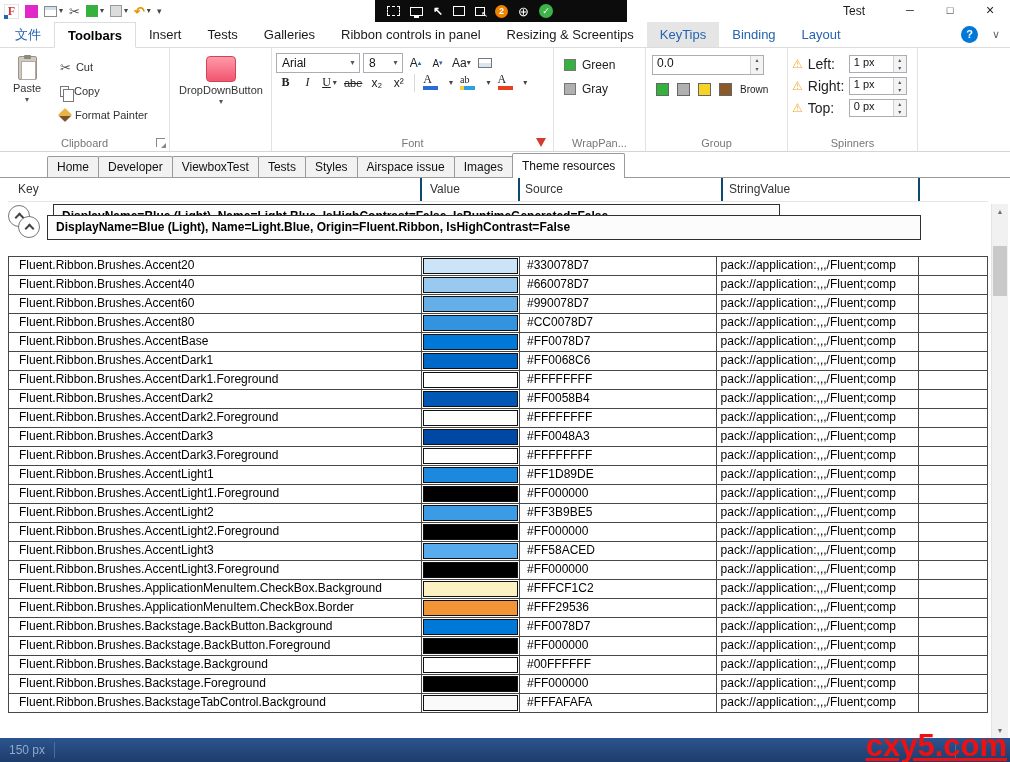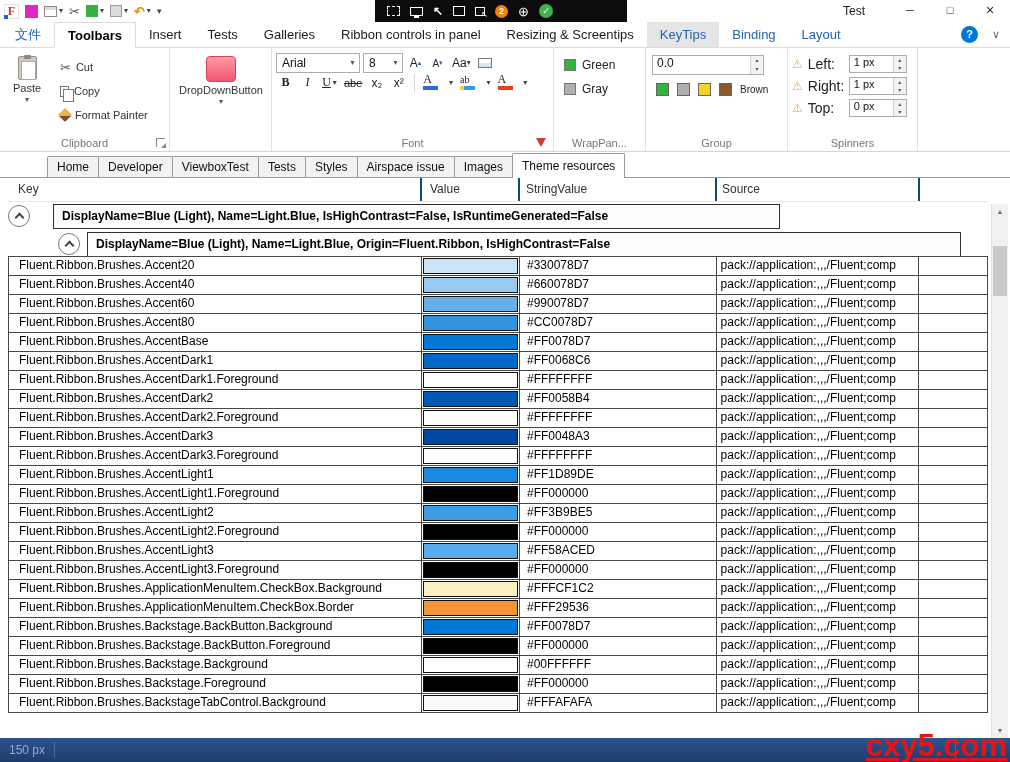--- a/index.html
+++ b/index.html
@@ -112,21 +112,21 @@
   .vtab{height:22px;line-height:21px;padding:0 9px;font-size:12px;color:#111;border:1px solid #9a9a9a;border-bottom:none;background:#f2f2f2;margin-right:-1px;border-radius:2px 2px 0 0;position:relative;z-index:0;white-space:nowrap;}
   .vtab.selected{background:#fff;height:25px;line-height:24px;z-index:2;}
 
   
   .gridwrap{position:relative;height:560px;background:#fff;overflow:hidden;}
   .gridheader{display:flex;height:24px;margin-left:8px;width:980px;font-size:12px;color:#333;border-bottom:1px solid #e6e6e6;}
   .gridheader .h{height:100%;line-height:23px;border-right:2px solid #0c4a6e;padding-left:10px;white-space:nowrap;overflow:hidden;}
   .w-key{width:414px;} .w-val{width:98px;padding-left:8px!important;} .w-sv{width:197px;padding-left:6px!important;} .w-src{width:203px;padding-left:5px!important;} .w-extra{width:68px;border-right:none!important;}
 
   .band{position:absolute;left:0;right:22px;height:27px;}
-  .band1{top:25px;} .band2{top:53px;margin-left:40px;}
+  .band1{top:25px;} .band2{top:36px;}
   .expander{position:absolute;top:2px;width:22px;height:22px;border:1px solid #777;border-radius:50%;background:#fff;}
   .expander .chev{width:7px;height:7px;border-left:2px solid #444;border-top:2px solid #444;transform:rotate(45deg);margin:8px auto 0;}
   .band1 .expander{left:8px;} .band2 .expander{left:18px;}
   .bandbox{position:absolute;top:1px;height:25px;border:1px solid #303030;background:#fcfcfc;font-weight:bold;font-size:12px;line-height:23px;padding-left:8px;white-space:nowrap;overflow:hidden;color:#000;}
   .band1 .bandbox{left:37px;width:727px;margin-left:16px;}
   .band2 .bandbox{left:47px;width:874px;}
 
   .gridrows{position:absolute;top:79px;left:8px;width:980px;}
   .grow{display:flex;height:20px;border:1px solid #474747;margin-top:-1px;background:#fff;}
   .grow .c{height:100%;border-right:1px solid #474747;font-size:12px;line-height:17px;color:#000;white-space:nowrap;overflow:hidden;}
@@ -413,22 +413,22 @@
         <div class="vtab">Airspace issue</div>
         <div class="vtab">Images</div>
         <div class="vtab selected">Theme resources</div>
       </div>
   </div>
 
   <div class="gridwrap">
     <div class="gridheader">
       <div class="h w-key">Key</div>
       <div class="h w-val">Value</div>
+      <div class="h w-src">Source</div>
       <div class="h w-sv">StringValue</div>
-      <div class="h w-src">Source</div>
       <div class="h w-extra"></div>
     </div>
 
     <div class="band band1">
       <div class="expander">
           <div class="chev"></div>
         </div>
       <div class="bandbox">DisplayName=Blue (Light), Name=Light.Blue, IsHighContrast=False, IsRuntimeGenerated=False</div>
     </div>
     <div class="band band2">

